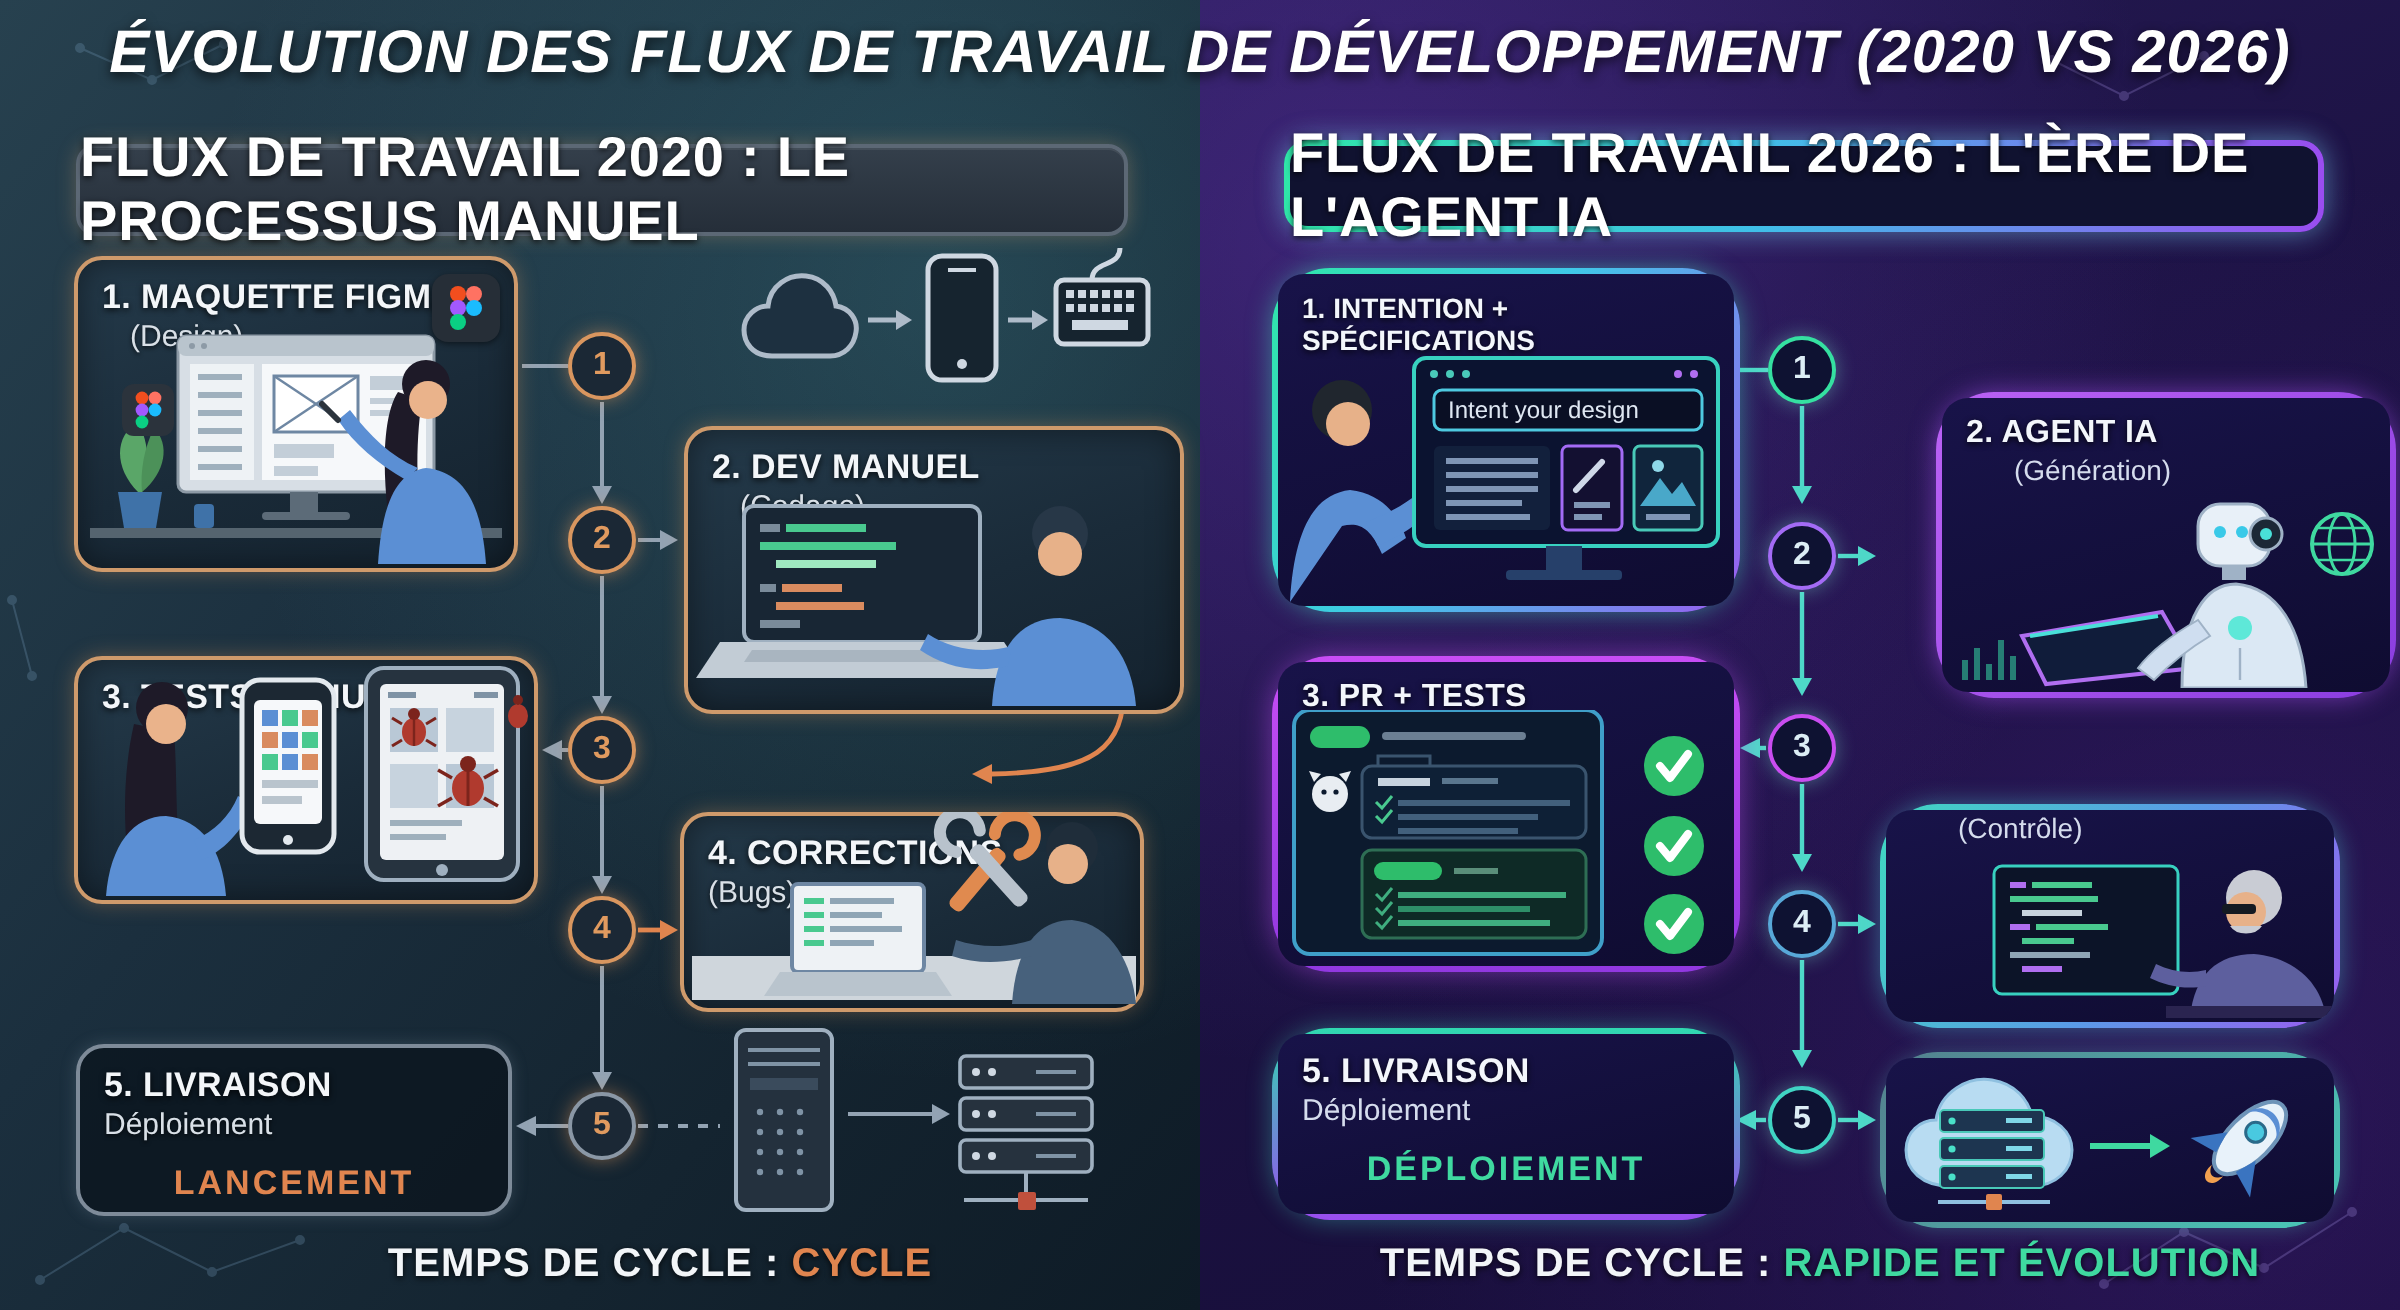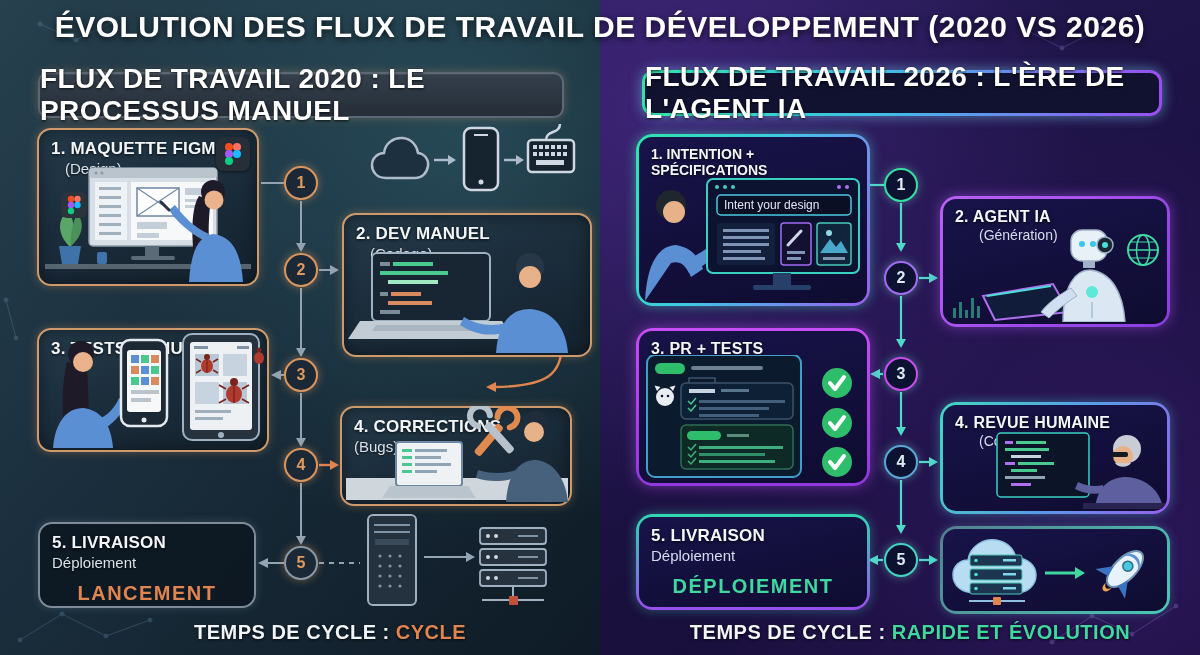--- a/index.html
+++ b/index.html
@@ -7,46 +7,46 @@
     font-family:"Liberation Sans",sans-serif;color:#fff;}
   .bg-left{position:absolute;left:0;top:0;width:600px;height:655px;
     background:radial-gradient(ellipse at 78% 22%,rgba(70,140,150,.30),rgba(0,0,0,0) 55%),
                linear-gradient(130deg,#27414f 0%,#1b2f3e 40%,#142430 72%,#0e1b26 100%);}
   .bg-right{position:absolute;left:600px;top:0;width:600px;height:655px;
     background:radial-gradient(ellipse at 12% 18%,rgba(110,60,190,.35),rgba(0,0,0,0) 55%),
                radial-gradient(ellipse at 85% 85%,rgba(90,40,160,.30),rgba(0,0,0,0) 60%),
                linear-gradient(155deg,#261b55 0%,#1c1243 45%,#150d36 100%);}
   .title{position:absolute;left:0;top:10px;width:1200px;margin:0;text-align:center;
     font-size:30px;font-weight:bold;letter-spacing:.5px;color:#fff;
-    text-shadow:0 2px 6px rgba(0,0,0,.7);}
+    text-shadow:0 2px 6px rgba(0,0,0,.7);font-style:italic;}
   .hdr-left{position:absolute;left:38px;top:72px;width:522px;height:42px;border-radius:10px;
     background:linear-gradient(#343f4b,#252e39);border:2px solid #5c6875;
     box-shadow:0 0 10px rgba(230,170,110,.30),inset 0 1px 0 rgba(255,255,255,.08);
     display:flex;align-items:center;justify-content:center;}
   .hdr-left span,.hdr-right-in span{font-size:28px;font-weight:bold;letter-spacing:.4px;
     text-shadow:0 1px 3px rgba(0,0,0,.8);}
   .hdr-right{position:absolute;left:642px;top:70px;width:520px;height:46px;padding:3px;
     border-radius:12px;background:linear-gradient(90deg,#2fe6a8,#3fc0e8 45%,#9a4df0);
     box-shadow:0 0 14px rgba(70,220,190,.45),0 0 14px rgba(160,80,240,.35);box-sizing:border-box;}
   .hdr-right-in{width:100%;height:100%;border-radius:9px;background:#101230;
     display:flex;align-items:center;justify-content:center;}
   
   .box{position:absolute;border:2.5px solid #cf9a6b;border-radius:14px;box-sizing:border-box;
     background:linear-gradient(160deg,#243a4a 0%,#1a2b39 55%,#14222e 100%);
     box-shadow:0 0 10px rgba(216,150,90,.35),inset 0 0 16px rgba(0,0,0,.45);}
   .box-plain{position:absolute;border:2px solid #7e8b99;border-radius:14px;box-sizing:border-box;
     background:rgba(12,22,32,.85);box-shadow:0 0 8px rgba(140,160,180,.25);}
   .blabel{font-size:17px;font-weight:bold;color:#f3f6f9;text-shadow:0 1px 3px rgba(0,0,0,.8);
     padding:9px 12px 0 12px;letter-spacing:.2px;}
   .bsub{font-size:15px;color:#d9e0e7;padding:1px 12px 0 26px;text-shadow:0 1px 2px rgba(0,0,0,.7);}
-  .badge{margin-top:11px;text-align:center;font-size:20px;font-weight:bold;letter-spacing:1.5px;}
+  .badge{margin-top:11px;text-align:center;font-size:17px;font-weight:bold;letter-spacing:1.5px;}
   .badge.or{color:#e0854f;} .badge.gr{color:#3fd9a0;}
   .illus{position:absolute;left:2px;bottom:2px;}
   
-  .gb{position:absolute;padding:3px;border-radius:17px;box-sizing:border-box;}
+  .gb{position:absolute;padding:3px;border-radius:29px;box-sizing:border-box;}
   .gb .in{position:relative;width:100%;height:100%;border-radius:13px;overflow:hidden;
     background:linear-gradient(165deg,#181349,#0f0c31);}
   .gb-r1{background:linear-gradient(120deg,#2fe6a8,#3fc9e8 45%,#9a5df0);box-shadow:0 0 12px rgba(70,220,190,.5);}
   .gb-r2{background:linear-gradient(135deg,#bb62f5,#8a3de0);box-shadow:0 0 13px rgba(170,80,240,.55);}
   .gb-r3{background:linear-gradient(180deg,#c84df5,#9138e0);box-shadow:0 0 14px rgba(190,80,240,.5);}
   .gb-r4{background:linear-gradient(120deg,#3fd9c0,#5a9ae8 55%,#9a5df0);box-shadow:0 0 12px rgba(80,200,210,.45);}
   .gb-r5{background:linear-gradient(180deg,#2fd9b0,#9a4df0);box-shadow:0 0 12px rgba(70,210,190,.4);}
   .gb-r6{background:linear-gradient(135deg,#54808e,#49c9b8);box-shadow:0 0 10px rgba(90,190,190,.35);}
   .rlabel{font-size:16px;font-weight:bold;color:#f3f6fb;text-shadow:0 1px 3px rgba(0,0,0,.85);
     padding:9px 12px 0 12px;letter-spacing:.2px;}
@@ -483,21 +483,21 @@
             <path d="M179 78 L189 64 L195 72 L200 66 L207 78 Z" fill="#49a8c9"></path>
           </g>
           <rect x="182" y="82" width="22" height="3" fill="#7f95b5"></rect>
         </g>
         <rect x="132" y="98" width="18" height="12" fill="#26406a"></rect>
         <rect x="112" y="110" width="58" height="5" rx="2" fill="#26406a"></rect>
       </svg>
     </div>
   </div>
 
-  <div class="gb gb-r2" style="left:940px;top:196px;width:230px;height:131px">
+  <div class="gb gb-r2" style="left:968px;top:196px;width:230px;height:153px">
     <div class="in">
       <div class="rlabel">2. AGENT IA</div>
       <div class="rsub">(Génération)</div>
       <svg class="illus" width="224" height="94" viewBox="0 0 224 94">
         <g fill="#2fae8f" opacity="0.7">
           <rect x="8" y="80" width="3" height="10"></rect>
             <rect x="14" y="74" width="3" height="16"></rect>
             <rect x="20" y="82" width="3" height="8"></rect>
             <rect x="26" y="70" width="3" height="20"></rect>
             <rect x="32" y="78" width="3" height="12"></rect>
@@ -576,21 +576,20 @@
         <g>
           <circle cx="196" cy="107" r="15" fill="#2ebd6b"></circle>
           <path d="M189 107 l5 6 l9 -12" stroke="#fff" stroke-width="4" fill="none" stroke-linecap="round" stroke-linejoin="round"></path>
         </g>
       </svg>
     </div>
   </div>
 
   <div class="gb gb-r4" style="left:940px;top:402px;width:230px;height:112px">
     <div class="in">
-      <div class="rlabel">4. REVUE HUMAINE</div>
       <div class="rsub">(Contrôle)</div>
       <svg class="illus" width="224" height="78" viewBox="0 0 224 78">
         <g>
           <rect x="52" y="2" width="92" height="64" rx="4" fill="#0c1428" stroke="#38d1c0" stroke-width="1.5"></rect>
           <rect x="60" y="10" width="8" height="3" fill="#b06ef0"></rect>
             <rect x="71" y="10" width="30" height="3" fill="#49c98f"></rect>
           <rect x="60" y="17" width="44" height="3" fill="#49c98f"></rect>
           <rect x="66" y="24" width="30" height="3" fill="#c7d3de"></rect>
           <rect x="60" y="31" width="10" height="3" fill="#b06ef0"></rect>
             <rect x="73" y="31" width="36" height="3" fill="#49c98f"></rect>

